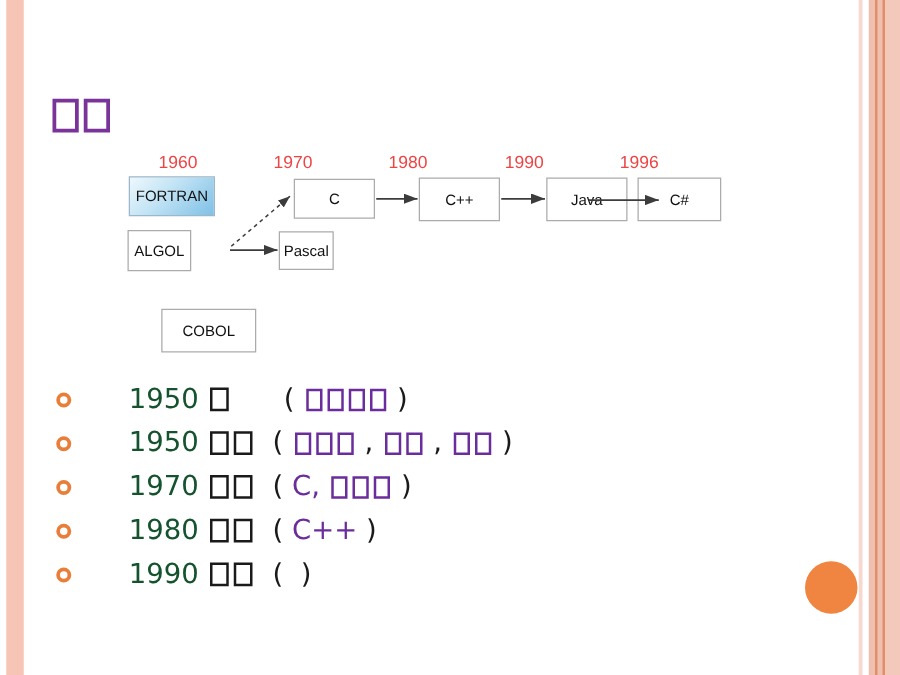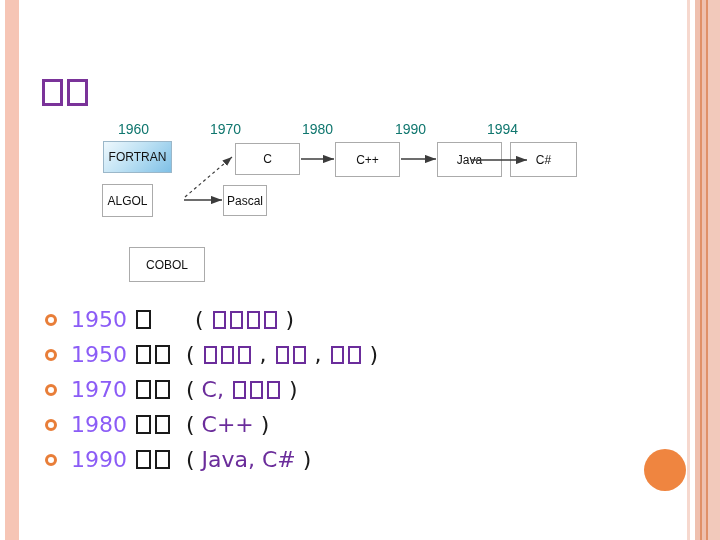--- a/index.html
+++ b/index.html
@@ -17,38 +17,38 @@
   .stripe-r-line1{ left:700px; width:2px;  background:#e09068; }
   .stripe-r-line2{ left:706px; width:2px;  background:#e09068; }
 
   
   .title-row { position:absolute; left:42px; top:79px; display:flex; gap:4px; }
   .title-tofu { width:21px; height:27px; border:3px solid #7a3399; box-sizing:border-box; }
 
   
   .diagram { position:absolute; left:0; top:0; width:720px; height:300px;
              font-family:"Liberation Sans", sans-serif; color:#1a1a1a; }
-  .year { position:absolute; top:121px; width:40px; text-align:left;
-          font-size:14px; color:#0f766e; }
+  .year { position:absolute; top:121px; width:40px; text-align:right;
+          font-size:14px; color:#ef4444; }
   .dbox { position:absolute; border:1px solid #ababab; background:#ffffff;
           display:flex; align-items:center; justify-content:center;
           font-size:12px; color:#111; box-sizing:border-box; }
   .dbox.blue-grad { background:linear-gradient(135deg,#eef8fd 0%,#bfe2f4 45%,#7fc0e6 100%);
                     border:1px solid #9bb7c9; }
   .arrows { position:absolute; left:0; top:0; pointer-events:none; }
 
   
   .bullet-list { position:absolute; left:45px; top:302px; }
   .bullet-line { display:flex; align-items:center; height:35px;
                  font-size:22px; line-height:1; }
   .bullet-ring { width:12px; height:12px; border:3px solid #e87e39;
                  border-radius:50%; box-sizing:border-box; margin-right:14px;
                  flex:0 0 auto; }
   .seg { white-space:pre; }
-  .seg.blue   { color:#8b5cf6; }
+  .seg.blue   { color:#14532d;margin-left:32px; }
   .seg.purple { color:#6b2d9b; }
   .seg.black  { color:#1a1a1a; }
   .tofu { display:inline-block; box-sizing:border-box; margin:0 2px; }
   .tofu.black  { width:15px; height:19px; border:2px solid #1a1a1a; }
   .tofu.purple { width:13px; height:18px; border:2px solid #6b2d9b; }
 
   
   .orange-circle { position:absolute; left:644px; top:449px; width:42px; height:42px;
                    border-radius:50%; background:#ef8540; }
 </style>
@@ -67,21 +67,21 @@
   <div class="title-row">
       <span class="title-tofu"></span>
       <span class="title-tofu"></span>
     </div>
 
   <div class="diagram">
     <span class="year" style="left:118px">1960</span>
     <span class="year" style="left:210px">1970</span>
     <span class="year" style="left:302px">1980</span>
     <span class="year" style="left:395px">1990</span>
-    <span class="year" style="left:487px">1994</span>
+    <span class="year" style="left:487px">1996</span>
 
     <div class="dbox blue-grad" style="left:103px; top:141px; width:69px; height:32px">FORTRAN</div>
     <div class="dbox" style="left:102px; top:184px; width:51px; height:33px">ALGOL</div>
     <div class="dbox" style="left:129px; top:247px; width:76px; height:35px">COBOL</div>
     <div class="dbox" style="left:235px; top:143px; width:65px; height:32px">C</div>
     <div class="dbox" style="left:223px; top:185px; width:44px; height:31px">Pascal</div>
     <div class="dbox" style="left:335px; top:142px; width:65px; height:35px">C++</div>
     <div class="dbox" style="left:437px; top:142px; width:65px; height:35px">Java</div>
     <div class="dbox" style="left:510px; top:142px; width:67px; height:35px">C#</div>
 
@@ -148,20 +148,19 @@
         <span class="seg black">  ( </span>
         <span class="seg purple">C++</span>
         <span class="seg black"> )</span>
       </div>
     <div class="bullet-line">
         <span class="bullet-ring"></span>
         <span class="seg blue">1990 </span>
         <span class="tofu black"></span>
         <span class="tofu black"></span>
         <span class="seg black">  ( </span>
-        <span class="seg purple">Java, C#</span>
         <span class="seg black"> )</span>
       </div>
   </div>
 
   <div class="orange-circle"></div>
 
 </div>
 
 </body></html>

